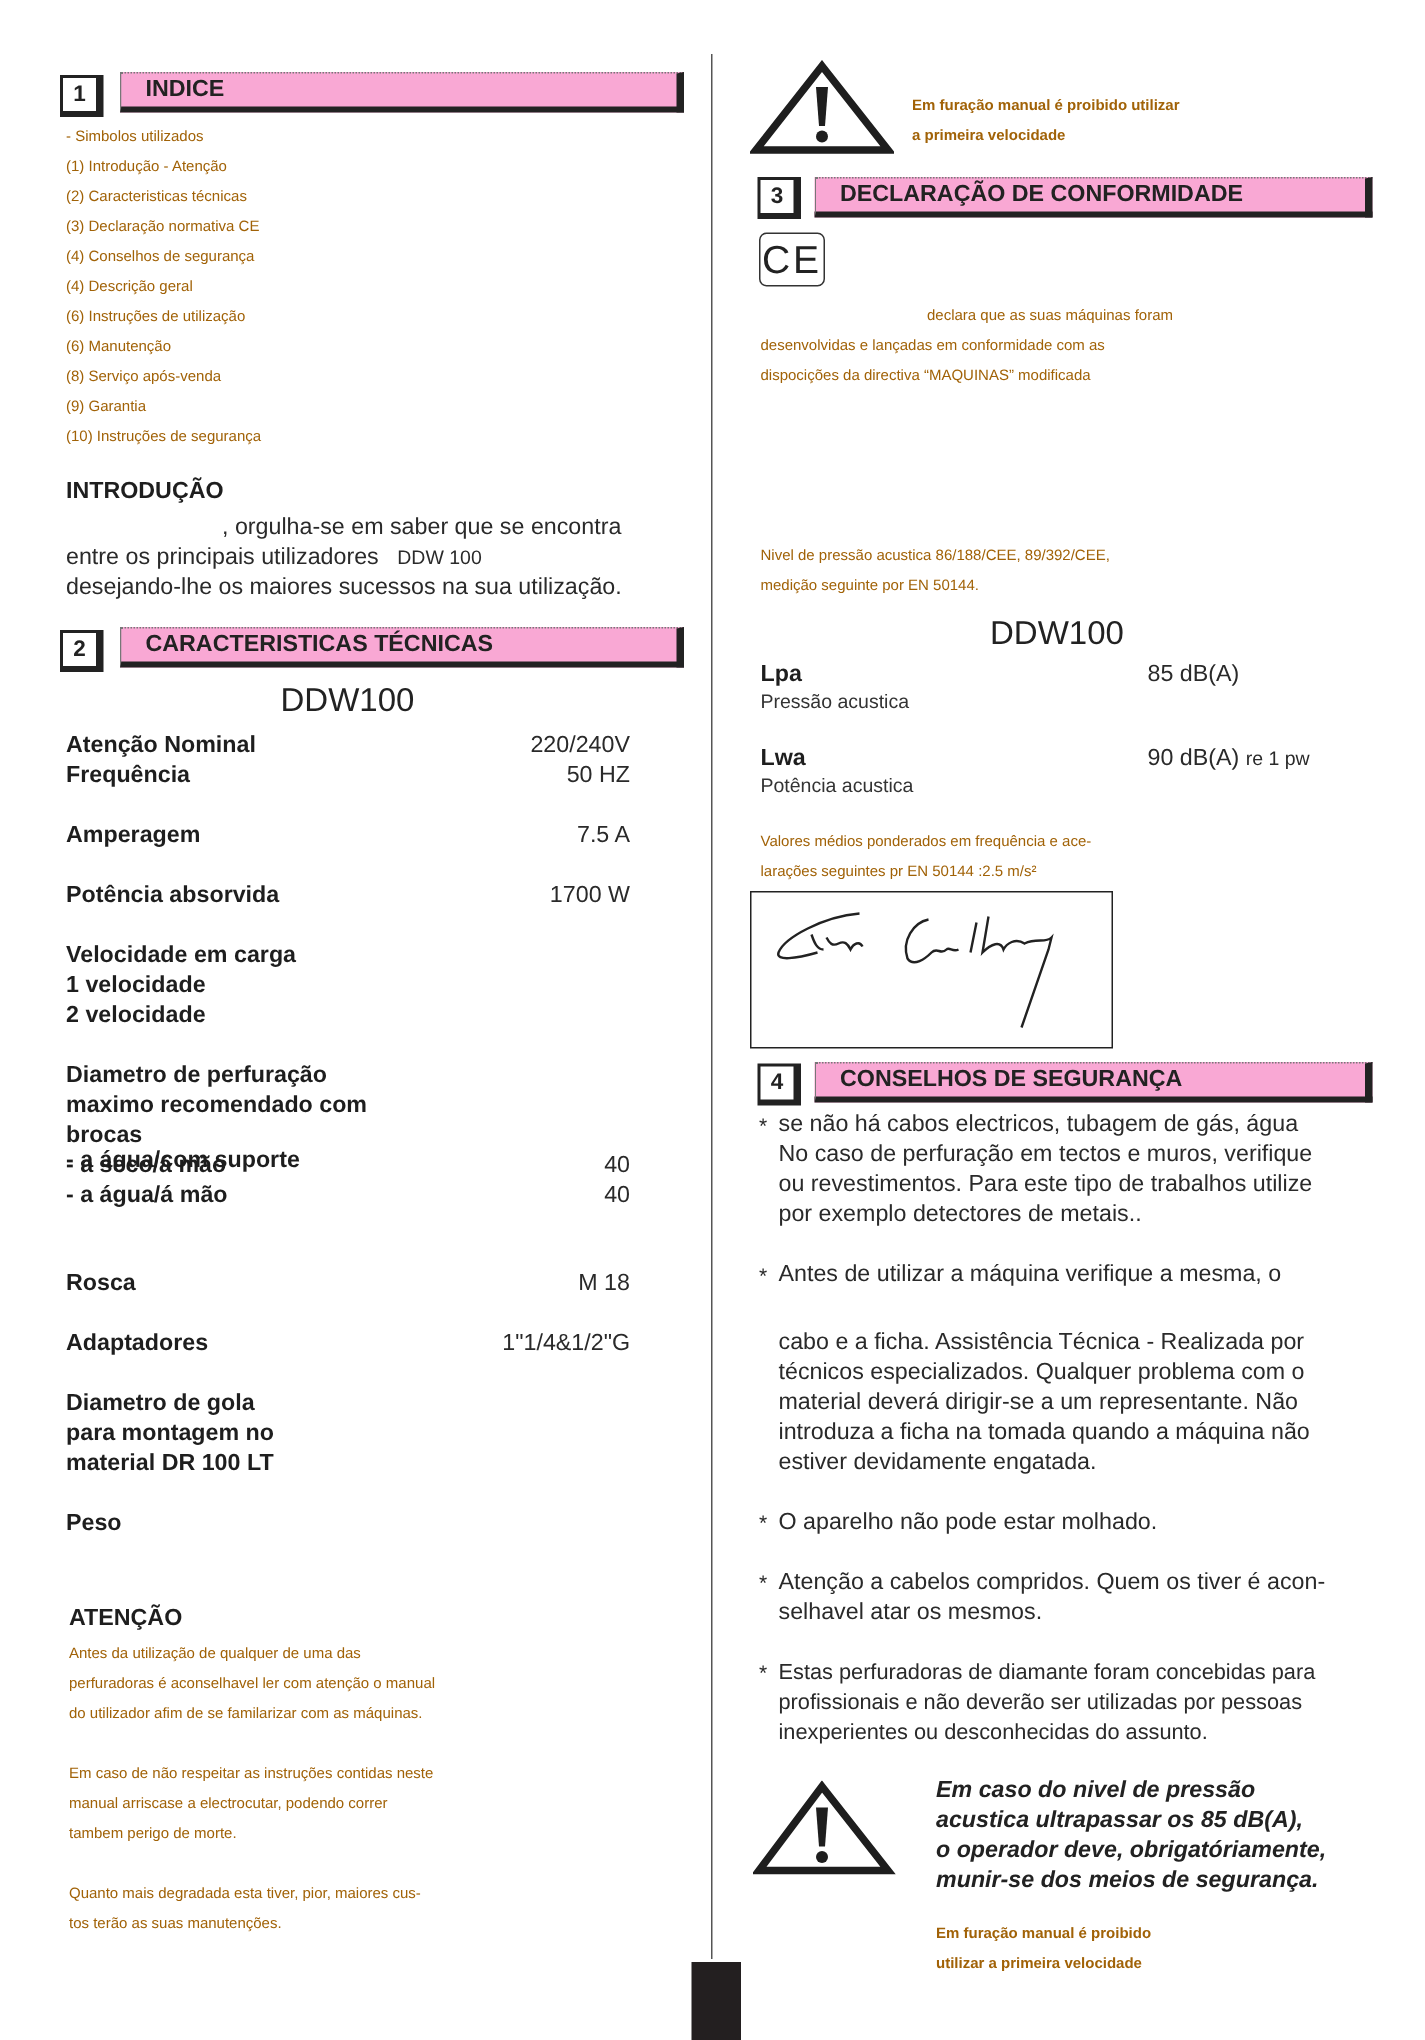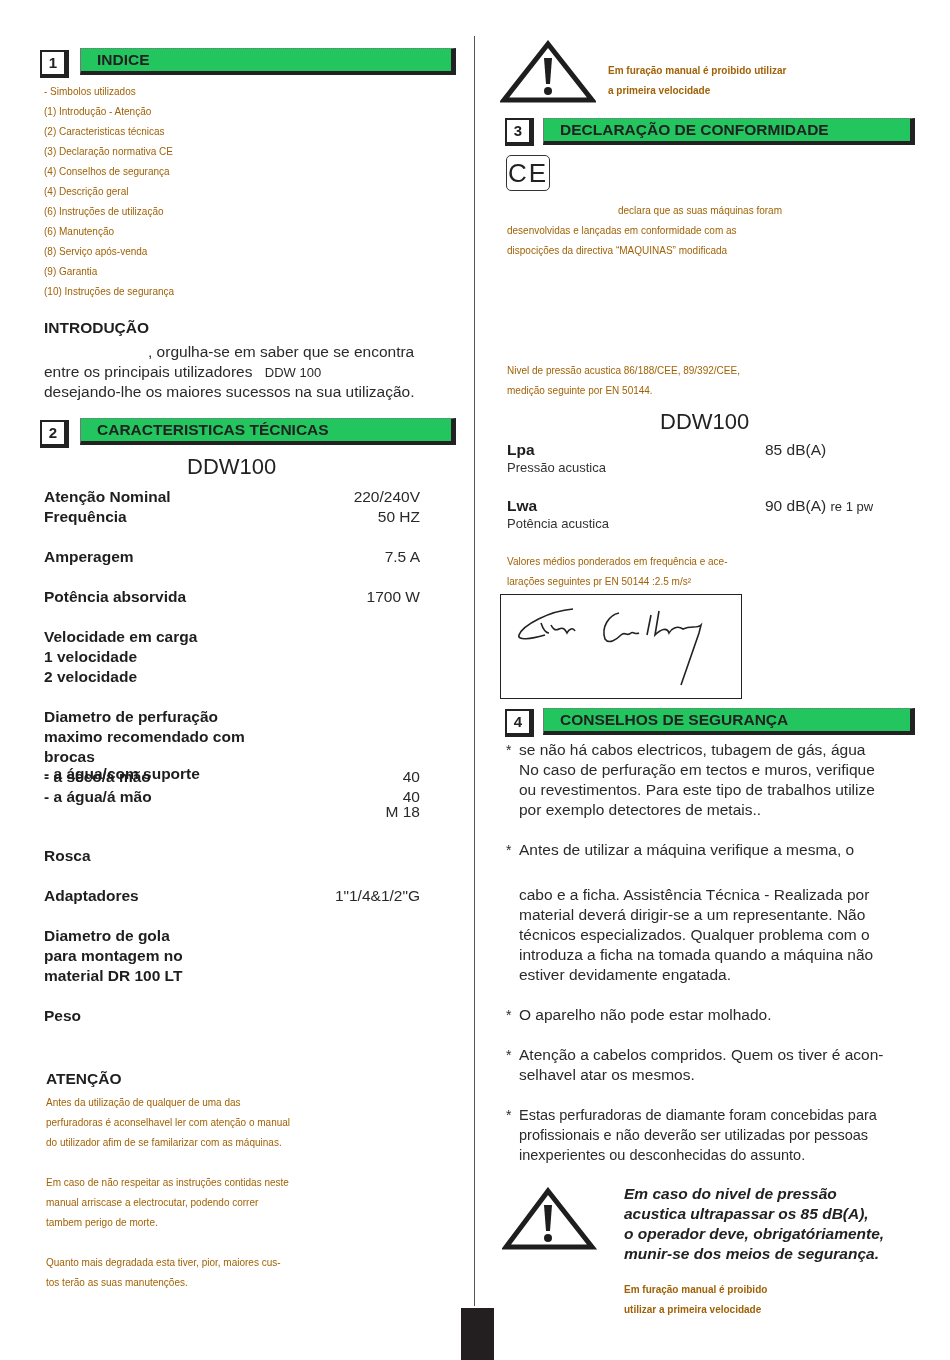--- a/index.html
+++ b/index.html
@@ -7,21 +7,21 @@
          font-family:"Liberation Sans", sans-serif; color:#2a2a2a; }
   .abs { position:absolute; }
   .txt { font-size:15.5px; line-height:20px; white-space:nowrap; }
   .bold { font-weight:bold; color:#1e1e1e; }
   .divider { position:absolute; left:474px; top:36px; width:1px; height:1270px; background:#555; }
   .divider-block { position:absolute; left:461px; top:1308px; width:33px; height:52px; background:#231f20; }
   
   .sec-num { position:absolute; width:22px; height:22px; border:2px solid #222; border-right-width:5px; border-bottom-width:4px;
              font-weight:bold; font-size:15px; line-height:22px; text-align:center; color:#222; background:#fff; }
   .sec-bar { position:absolute; height:22px; border-top:1px dotted #777; border-left:1px solid #777; border-right:5px solid #222; border-bottom:4px solid #222;
-             font-weight:bold; font-size:15.5px; line-height:22px; padding-left:16px; color:#222; background:#22c55e; box-sizing:content-box; }
+             font-weight:bold; font-size:15.5px; line-height:22px; padding-left:16px; color:#222; background:#f9a8d4; box-sizing:content-box; }
   .model { position:absolute; font-size:22px; color:#222; }
   .row-label { position:absolute; left:44px; font-weight:bold; font-size:15.5px; line-height:20px; color:#1e1e1e; white-space:nowrap; }
   .row-value { position:absolute; right:530px; font-size:15.5px; line-height:20px; color:#2a2a2a; text-align:right; white-space:nowrap; }
   .para { position:absolute; font-size:10px; line-height:20px; color:#a16207; }
   .small { font-size:13px; }
   .bullet { position:absolute; font-size:15.5px; line-height:20px; color:#2a2a2a; }
   .bullet .star { position:absolute; left:0; top:0; font-size:14px; }
   .bullet .btext { margin-left:13px; display:block; }
   .ce-box { position:absolute; left:506px; top:155px; width:42px; height:34px; border:1.5px solid #333; border-radius:5px;
             font-size:26px; line-height:34px; text-align:center; color:#222; letter-spacing:2px; }
@@ -77,21 +77,21 @@
   <div class="row-label" style="top:667px;">2 velocidade</div>
   <div class="row-label" style="top:707px;">Diametro de perfuração</div>
   <div class="row-label" style="top:727px;">maximo recomendado com</div>
   <div class="row-label" style="top:747px;">brocas</div>
   <div class="row-label" style="top:767px;">- a seco/á mão</div>
   <div class="row-value" style="top:767px;">40</div>
   <div class="row-label" style="top:787px;">- a água/á mão</div>
   <div class="row-value" style="top:787px;">40</div>
   <div class="row-label" style="top:764px;">- a água/com suporte</div>
   <div class="row-label" style="top:846px;">Rosca</div>
-  <div class="row-value" style="top:802px;">M 18</div>
+  <div class="row-value" style="top:846px;">M 18</div>
   <div class="row-label" style="top:886px;">Adaptadores</div>
   <div class="row-value" style="top:886px;">1"1/4&amp;1/2"G</div>
   <div class="row-label" style="top:926px;">Diametro de gola</div>
   <div class="row-label" style="top:946px;text-align:right;">para montagem no</div>
   <div class="row-label" style="top:966px;">material DR 100 LT</div>
   <div class="row-label" style="top:1006px;">Peso</div>
 </div>
 
 <div class="abs txt bold" style="left:46px;top:1069px;">ATENÇÃO</div>
 <div class="para" style="left:46px;top:1093px;">
@@ -173,22 +173,22 @@
   </span>
 </div>
 
 <div class="bullet" style="left:506px;top:840px;">
   <span class="star">*</span>
   <span class="btext">Antes de utilizar a máquina verifique a mesma, o</span>
 </div>
 <div class="bullet" style="left:506px;top:885px;">
   <span class="btext">
     <div>cabo e a ficha. Assistência Técnica - Realizada por</div>
+    <div>técnicos especializados. Qualquer problema com o</div>
     <div>material deverá dirigir-se a um representante. Não</div>
-    <div>técnicos especializados. Qualquer problema com o</div>
     <div>introduza a ficha na tomada quando a máquina não</div>
     <div>estiver devidamente engatada.</div>
   </span>
 </div>
 
 <div class="bullet" style="left:506px;top:1005px;">
   <span class="star">*</span>
   <span class="btext">
     <div>O aparelho não pode estar molhado.</div>
   </span>

